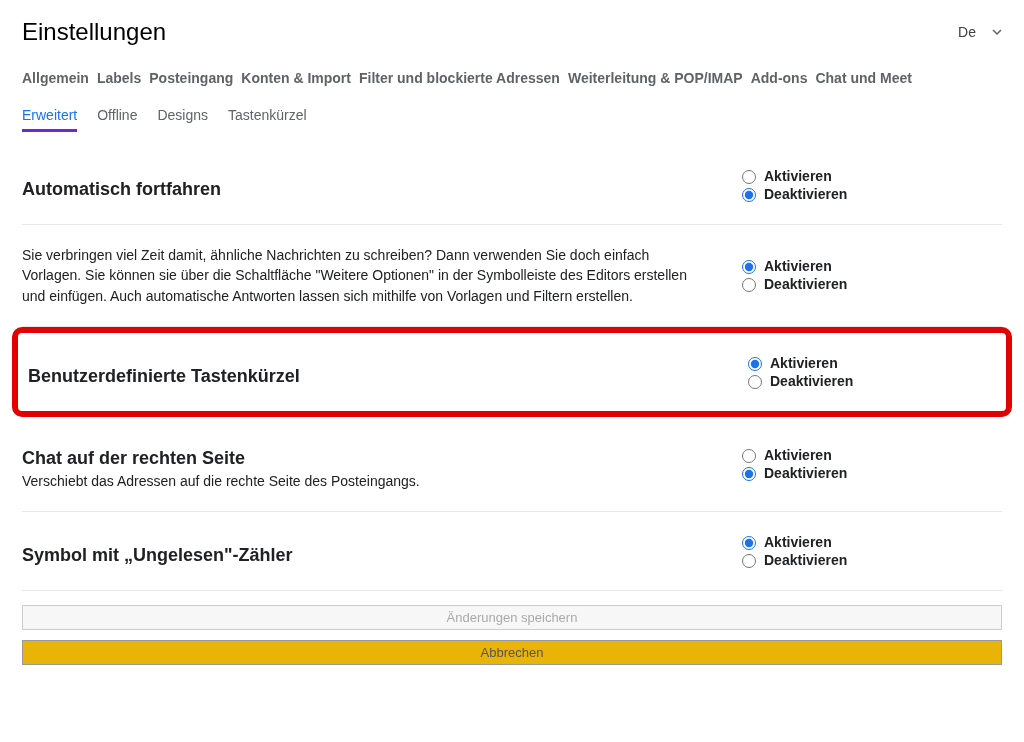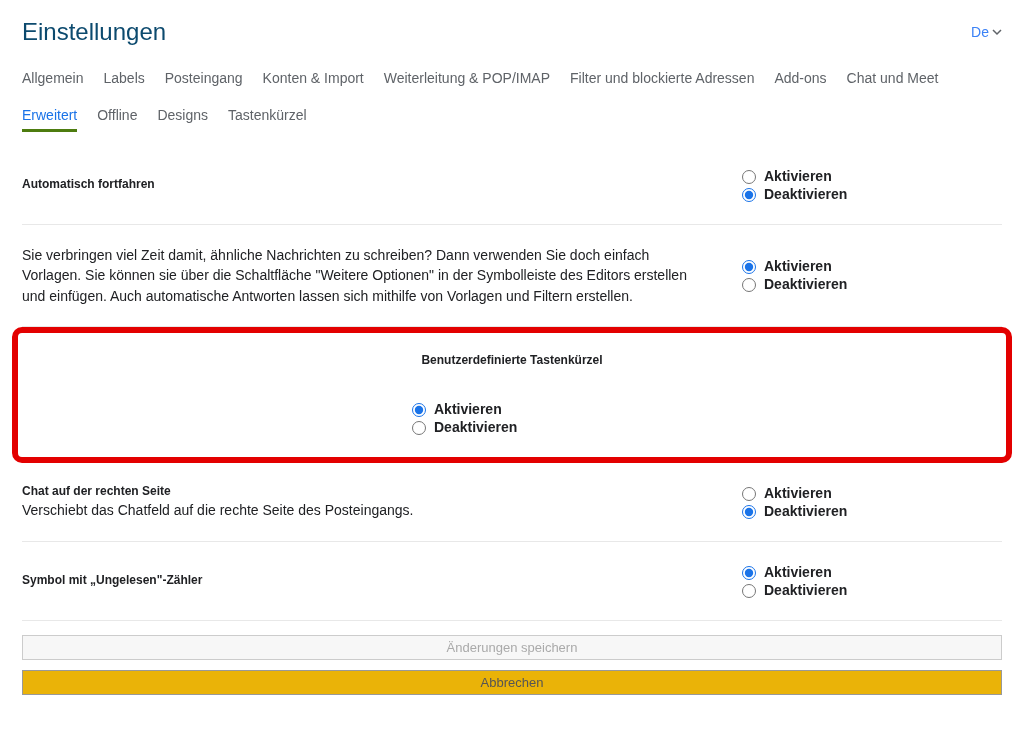--- a/index.html
+++ b/index.html
@@ -19,73 +19,74 @@
   }
   .header-row {
     display: flex;
     justify-content: space-between;
     align-items: center;
     margin-bottom: 18px;
   }
   .page-title {
     font-size: 24px;
     font-weight: 400;
-    color: #0c4a6e;
+    color: #000000;
   }
   .lang-selector {
     font-size: 14px;
-    color: #3b82f6;
+    color: #404040;
     cursor: pointer;
     display: flex;
     align-items: center;
-    gap: 3px;
+    gap: 16px;
   }
   .lang-selector svg {
     width: 10px;
     height: 10px;
   }
   .tabs-row {
     display: flex;
-    gap: 20px;
+    gap: 8px;
     margin-bottom: 6px;
     flex-wrap: wrap;
+    font-weight: bold;
   }
   .tab {
     font-size: 14px;
     color: #5f6368;
     padding: 6px 0;
     cursor: pointer;
     border-bottom: 3px solid transparent;
   }
   .tab.active {
     color: #1a73e8;
-    border-bottom: 3px solid #4d7c0f;
+    border-bottom: 3px solid #6d28d9;
     font-weight: 500;
     text-align: center;
   }
   .section {
     border-bottom: 1px solid #e8e8e8;
     padding: 20px 0;
     display: flex;
     gap: 30px;
     align-items: center;
   }
   .section:last-of-type {
     border-bottom: none;
-    flex-direction: column;
   }
   .section-left {
     flex: 1;
     max-width: 690px;
   }
   .section-title {
     font-weight: 700;
-    font-size: 12px;
+    font-size: 18px;
     margin-bottom: 2px;
     color: #202124;
+    margin-top: 11px;
   }
   .section-desc {
     color: #202124;
     line-height: 1.45;
     font-size: 14px;
   }
   .section-right {
     width: 200px;
   }
   .radio-row {
@@ -159,22 +160,22 @@
         </svg>
     </div>
   </div>
 
   <div class="tabs-container">
     <div class="tabs-row">
       <div class="tab">Allgemein</div>
       <div class="tab">Labels</div>
       <div class="tab">Posteingang</div>
       <div class="tab">Konten &amp; Import</div>
+      <div class="tab">Filter und blockierte Adressen</div>
       <div class="tab">Weiterleitung &amp; POP/IMAP</div>
-      <div class="tab">Filter und blockierte Adressen</div>
       <div class="tab">Add-ons</div>
       <div class="tab">Chat und Meet</div>
     </div>
     <div class="tabs-row2">
       <div class="tab active">Erweitert</div>
       <div class="tab">Offline</div>
       <div class="tab">Designs</div>
       <div class="tab">Tastenkürzel</div>
     </div>
   </div>
@@ -225,21 +226,21 @@
           <input type="radio" name="custom_shortcuts" style="">
           <label>Deaktivieren</label>
         </div>
       </div>
     </div>
   </div>
 
   <div class="section">
     <div class="section-left">
       <div class="section-title">Chat auf der rechten Seite</div>
-      <div class="section-desc">Verschiebt das Chatfeld auf die rechte Seite des Posteingangs.</div>
+      <div class="section-desc">Verschiebt das Adressen auf die rechte Seite des Posteingangs.</div>
     </div>
     <div class="section-right">
       <div class="radio-row">
         <input type="radio" name="chat_right" style="">
         <label>Aktivieren</label>
       </div>
       <div class="radio-row">
         <input type="radio" name="chat_right" checked="" style="">
         <label>Deaktivieren</label>
       </div>

